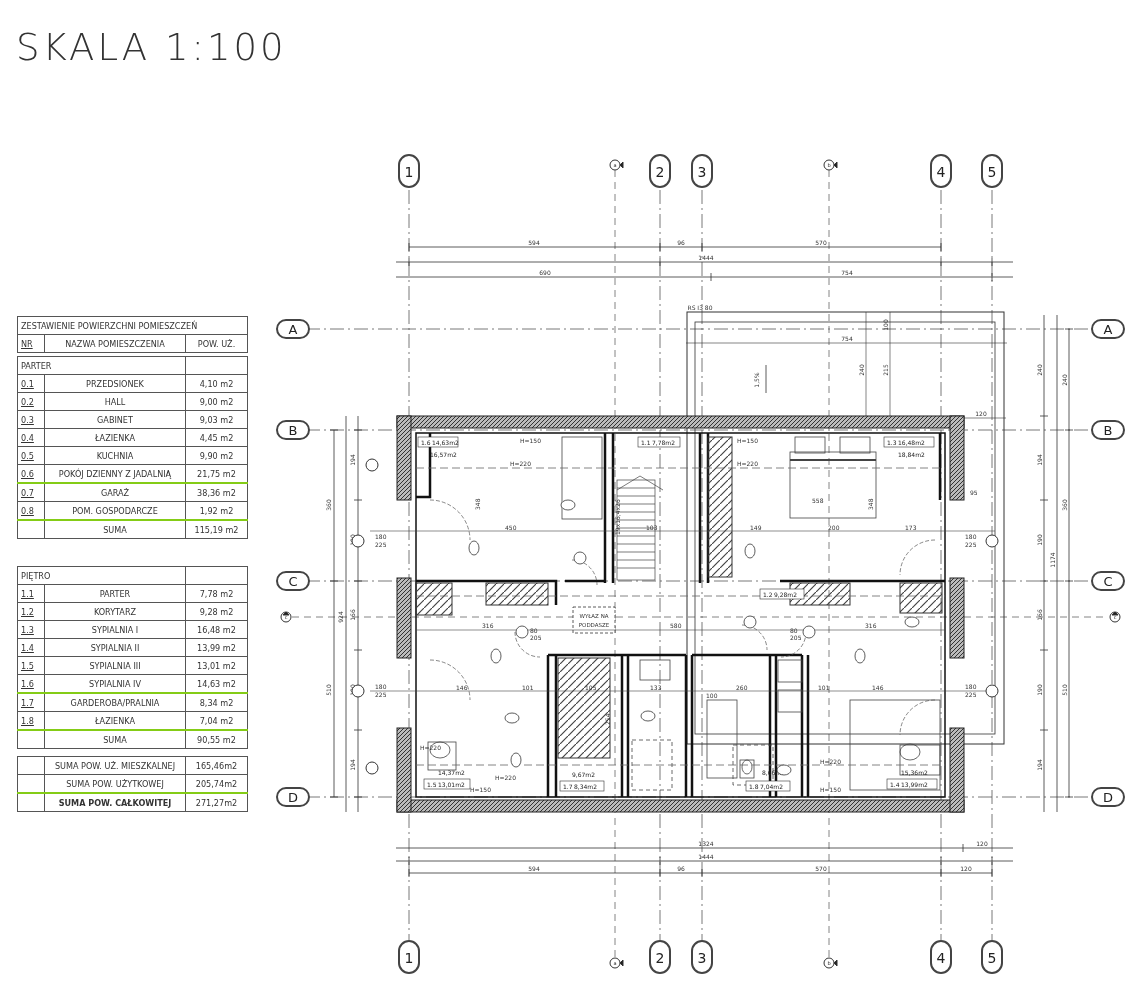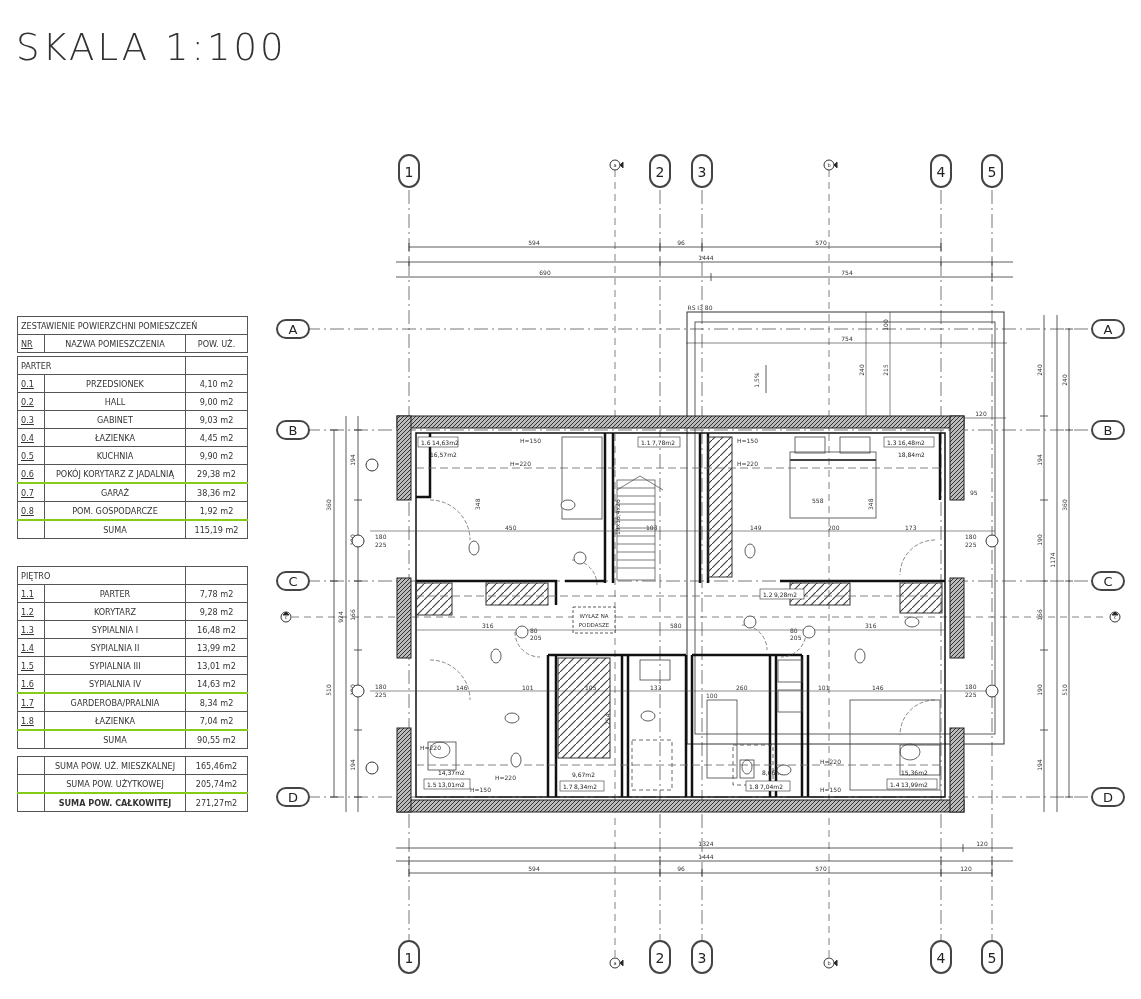--- a/index.html
+++ b/index.html
@@ -67,22 +67,22 @@
         <td class="name">ŁAZIENKA</td>
         <td class="area">4,45 m2</td>
       </tr>
   <tr>
         <td class="nr">0.5</td>
         <td class="name">KUCHNIA</td>
         <td class="area">9,90 m2</td>
       </tr>
   <tr>
         <td class="nr">0.6</td>
-        <td class="name">POKÓJ KORYTARZ Z JADALNIĄ</td>
-        <td class="area">29,38 m2</td>
+        <td class="name">POKÓJ DZIENNY Z JADALNIĄ</td>
+        <td class="area">21,75 m2</td>
       </tr>
   <tr class="thick">
         <td class="nr">0.7</td>
         <td class="name">GARAŻ</td>
         <td class="area">38,36 m2</td>
       </tr>
   <tr>
         <td class="nr">0.8</td>
         <td class="name">POM. GOSPODARCZE</td>
         <td class="area">1,92 m2</td>

